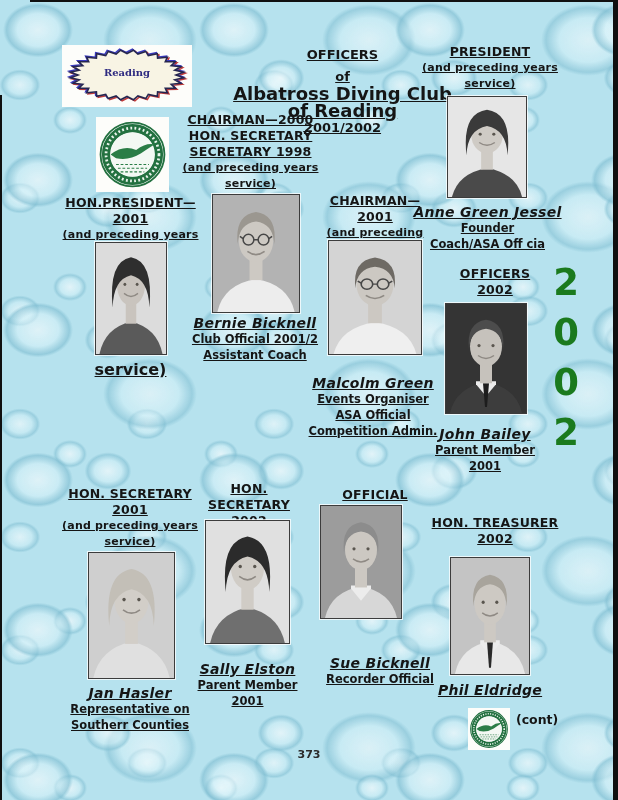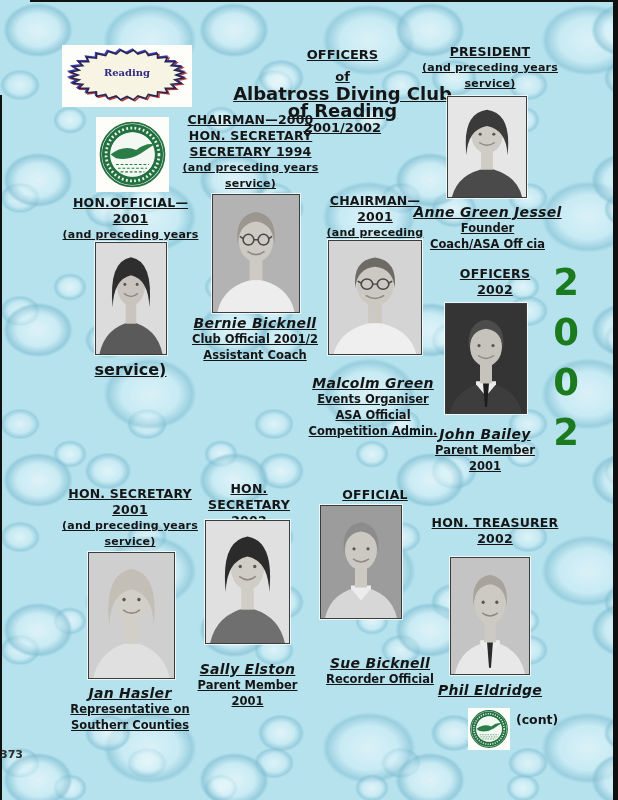--- a/index.html
+++ b/index.html
@@ -24,21 +24,21 @@
   .name{font-size:14px;font-style:italic;letter-spacing:.3px;}
   .cap{font-size:11.5px;}
   .photo-frame{
     position:absolute;border:1px solid #3c3c3c;background:#d8d8d8;
     box-shadow:0 0 0 1px rgba(255,255,255,.75);
   }
   .photo-frame svg{display:block;width:100%;height:100%;}
   .white-box{position:absolute;background:#fdfdfa;}
   .year-col{position:absolute;color:#1b7a1e;font-size:37px;font-weight:bold;text-align:center;}
   .year-col div{line-height:50px;}
-  .page-num{position:absolute;left:0;right:0;text-align:left;font-size:11px;font-weight:bold;color:#2c2c2c;}
+  .page-num{position:absolute;left:0;right:0;text-align:center;font-size:11px;font-weight:bold;color:#2c2c2c;}
   .cont{position:absolute;font-size:12.5px;font-weight:bold;}
   .edge{position:absolute;background:#101010;}
   .badge-text{
     position:absolute;left:0;right:0;top:22px;text-align:center;
     font-family:"DejaVu Serif",serif;font-weight:bold;font-size:10px;color:#2e2a80;
   }
   .hidden-defs{position:absolute;width:0;height:0;overflow:hidden;}
 </style>
 </head>
 <body>
@@ -132,37 +132,37 @@
   </div>
   <div class="t" style="left:405px;top:204px;width:165px;">
     <div class="name">Anne Green Jessel</div>
     <div class="cap">Founder</div>
     <div class="cap">Coach/ASA Off cia</div>
   </div>
 
   <div class="t role" style="left:168px;top:112px;width:165px;">
     <div>CHAIRMAN—2000</div>
     <div>HON. SECRETARY</div>
-    <div>SECRETARY 1994</div>
+    <div>SECRETARY 1998</div>
     <div class="sub">(and preceding years</div>
     <div class="sub">service)</div>
   </div>
   <div class="photo-frame" style="left:212px;top:194px;width:86px;height:117px;">
     <svg viewBox="0 0 80 110" preserveAspectRatio="none" style="--pbg:#b3b3b3;--hair:#9b9790;--skin:#cdc9c3;--top:#ededed;">
         <use href="#p-male-glasses"></use>
       </svg>
   </div>
   <div class="t" style="left:175px;top:315px;width:160px;">
     <div class="name">Bernie Bicknell</div>
     <div class="cap">Club Official 2001/2</div>
     <div class="cap">Assistant Coach</div>
   </div>
 
   <div class="t role" style="left:58px;top:195px;width:145px;">
-    <div>HON.OFFICIAL—</div>
+    <div>HON.PRESIDENT—</div>
     <div>2001</div>
     <div class="sub">(and preceding years</div>
   </div>
   <div class="photo-frame" style="left:95px;top:242px;width:70px;height:111px;">
     <svg viewBox="0 0 80 110" preserveAspectRatio="none" style="--pbg:#dcdcdc;--hair:#2e2e2e;--skin:#c9c4be;--top:#5a5a5a;">
         <use href="#p-female"></use>
       </svg>
   </div>
   <div class="t" style="left:58px;top:362px;width:145px;">
     <div class="sub">service)</div>

